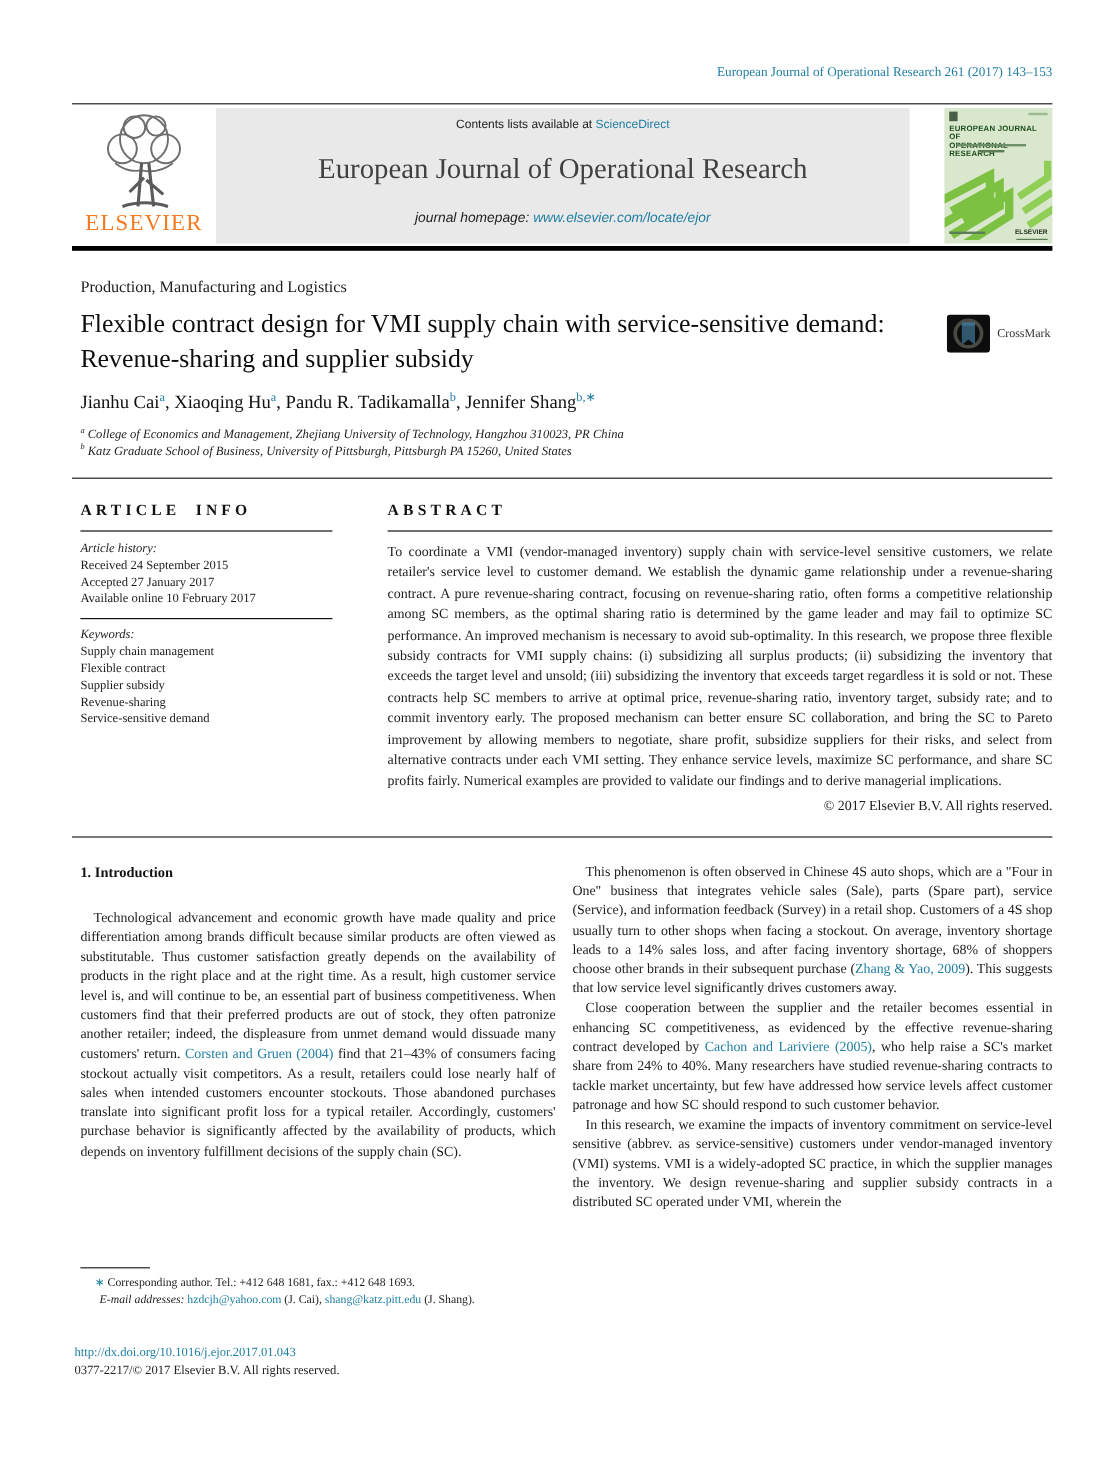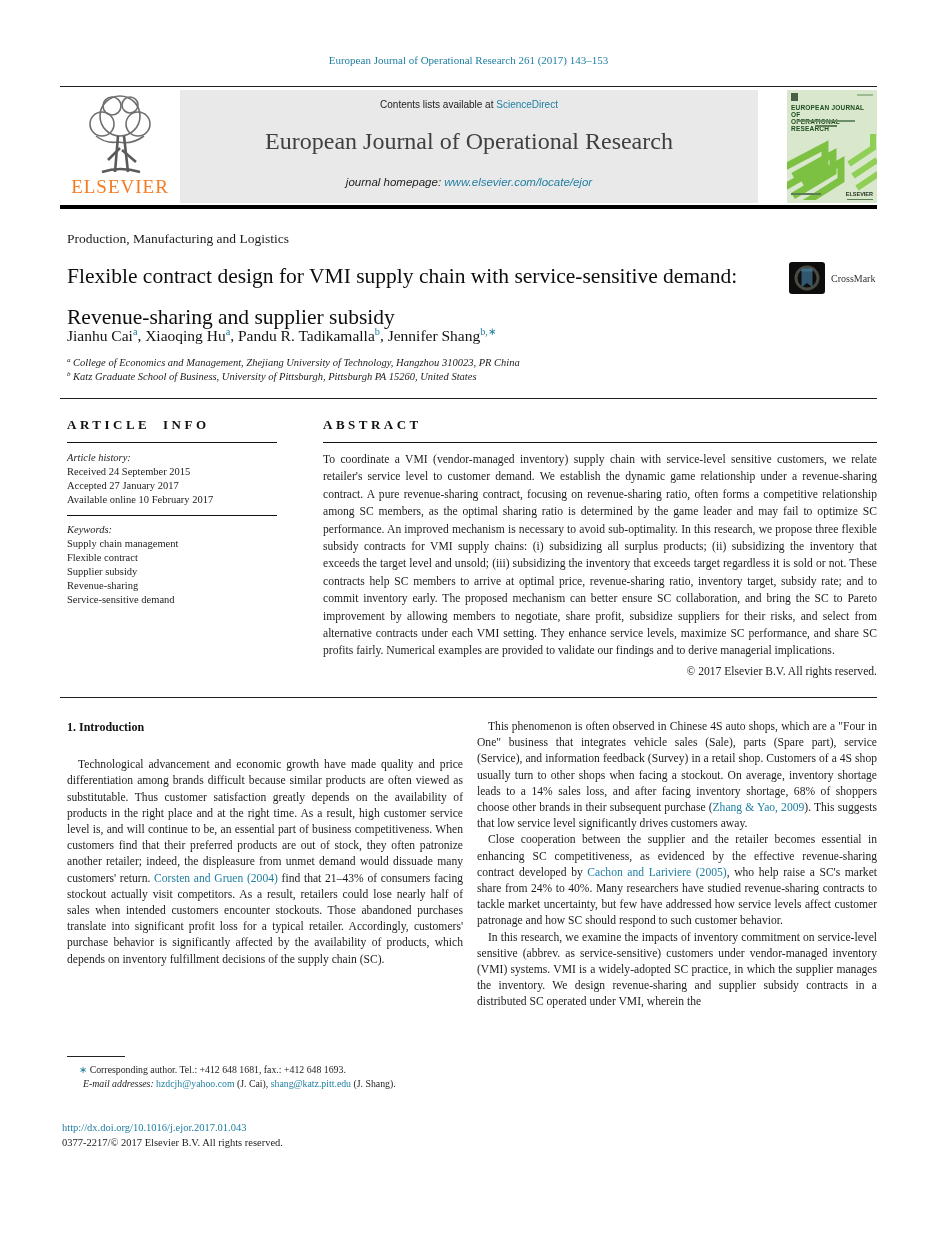--- a/index.html
+++ b/index.html
@@ -6,21 +6,21 @@
   html,body { background:#ffffff; }
   .page {
     position:relative; width:925px; height:1234px; background:#fff;
     font-family:"Liberation Serif", serif; color:#1c1c1c; overflow:hidden;
   }
   .link { color:#1f7ea1; text-decoration:none; cursor:pointer; }
   .it { font-style:italic; }
   .sup { vertical-align:super; font-size:66%; line-height:0; }
   .abs-block { position:absolute; }
 
-  .citation { top:54px; left:60px; width:817px; text-align:center; font-size:11px; }
+  .citation { top:54px; left:60px; width:817px; text-align:right; font-size:11px; }
   .rule-hair  { left:60px; width:817px; height:1px; background:#222; }
   .rule-thick { top:205px; left:60px; width:817px; height:4px; background:#000; }
 
   .banner-row { top:90px; left:60px; width:817px; height:113px; display:flex; }
   .els-box { width:120px; height:113px; display:flex; flex-direction:column; align-items:center; justify-content:flex-start; }
   .els-box svg { display:block; }
   .els-word { font-size:19px; letter-spacing:1px; color:#f47b21; font-family:"Liberation Serif",serif; margin-top:-2px; }
   .banner-mid { flex:1; margin-right:29px; background:#e9e9e9; text-align:center; padding-top:9px; }
   .contents-line { font-size:10px; font-family:"Liberation Sans",sans-serif; color:#222; }
   .banner-title { font-size:24px; margin-top:18px; color:#404040; }
@@ -31,21 +31,21 @@
   .cover-title { position:absolute; top:14px; left:4px; right:2px; font-family:"Liberation Sans",sans-serif;
                  font-weight:bold; font-size:6.5px; line-height:7px; color:#1e4d1e; letter-spacing:0.2px; }
   .cover .subline { position:absolute; top:30px; left:10px; width:58px; height:1.5px; background:#6f8f68; }
   .cover .edline  { position:absolute; top:35px; left:28px; width:22px; height:2px; background:#5d7d56; }
   .cover .footurl { position:absolute; bottom:8px; left:4px; width:30px; height:2px; background:#5d7d56; }
   .cover-pub { position:absolute; bottom:6px; right:4px; font-family:"Liberation Sans",sans-serif;
                font-weight:bold; font-size:5.5px; color:#24321f; text-align:right; line-height:5px; }
   .cover .publine { position:absolute; bottom:3px; right:4px; width:26px; height:1.5px; background:#5d7d56; }
 
   .section-label { top:231px; left:67px; font-size:13.5px; }
-  .title { top:256px; left:67px; width:680px; font-size:21.5px; line-height:41px; color:#0d0d0d; }
+  .title { top:256px; left:67px; width:680px; font-size:21.5px; line-height:29px; color:#0d0d0d; }
   .crossmark { top:262px; left:789px; width:100px; display:flex; align-items:center; gap:6px; }
   .crossmark-label { font-size:10px; color:#333; }
 
   .authors { top:327px; left:67px; font-size:15.5px; color:#111; }
   .affils { top:356px; left:67px; font-size:10.5px; line-height:14px; font-style:italic; color:#222; }
 
   .info-col { top:417px; left:67px; width:240px; font-size:10.5px; }
   .col-heading { font-family:Liberation Serif, serif; font-weight:bold; font-size:13px;
                  letter-spacing:3.5px; word-spacing:6px; color:#111; }
   .info-col hr, .abstract-col hr { border:none; border-top:1px solid #111; margin:0; }

